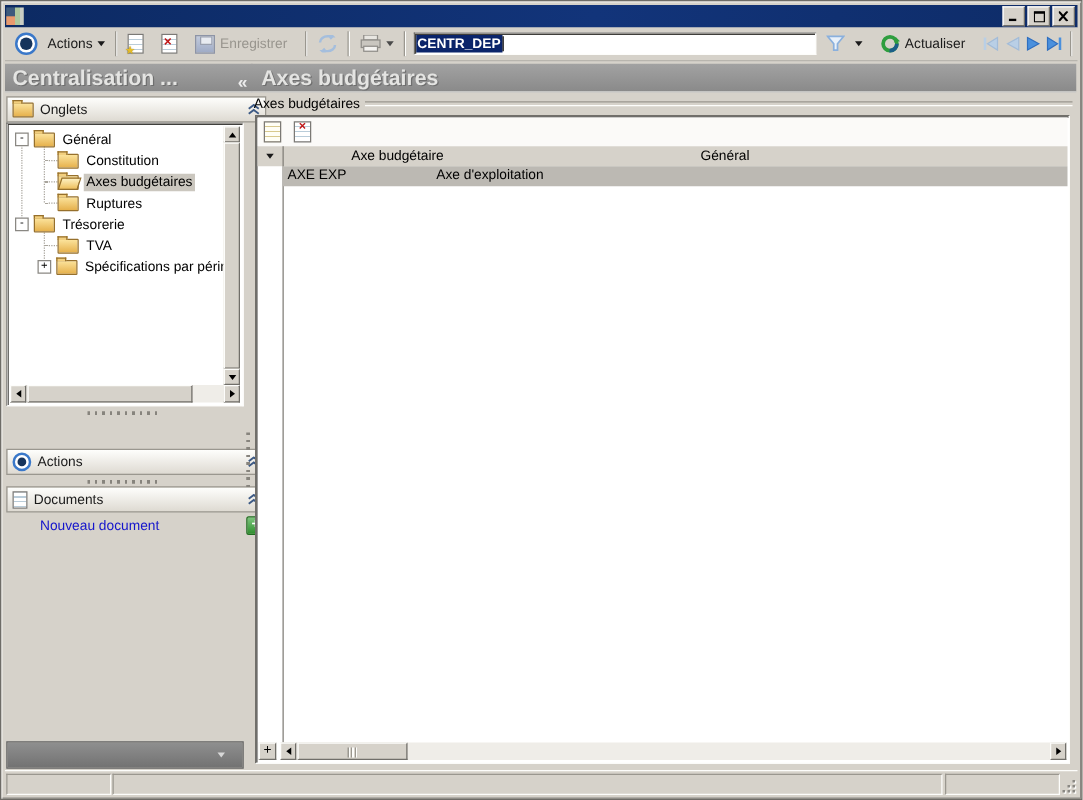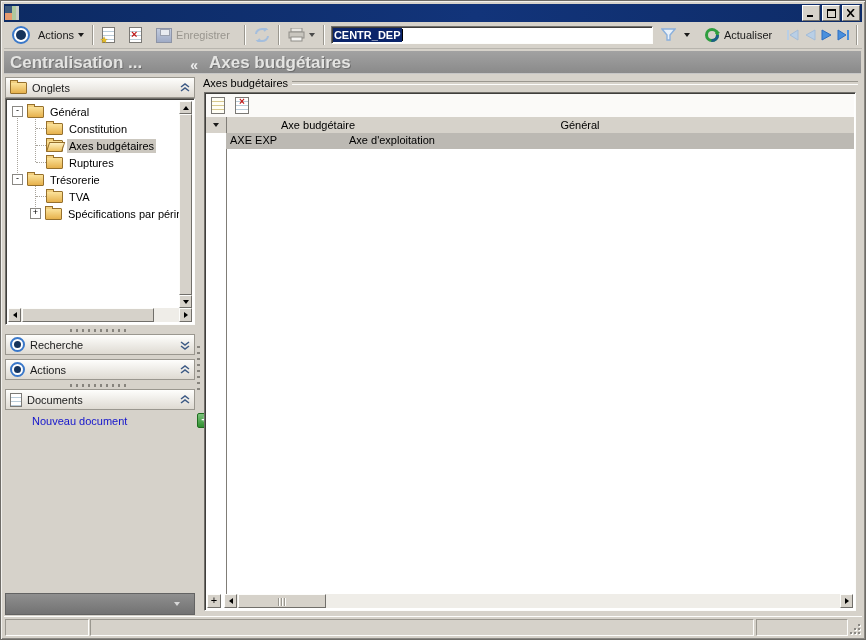--- a/index.html
+++ b/index.html
@@ -49,21 +49,21 @@
 
   
   .bigcap{position:absolute;height:22px;background:linear-gradient(180deg,#a2a2a2,#8a8a8a);
           border-bottom:1px solid #c6c6c6;display:flex;align-items:flex-end;
           font-size:17px;font-weight:bold;color:#e4e4e2;text-shadow:1px 1px 0 #6f6f6f;white-space:nowrap;overflow:hidden;}
 
   
   .sidebar{position:absolute;left:3px;top:47px;width:195px;height:570px;}
   .sb-cap{left:0;top:3px;width:192px;padding-left:6px;}
   .sb-cap .chev-left{margin-left:auto;padding-right:4px;font-size:14px;font-weight:bold;color:#ececec;text-shadow:none;}
-  .panelbar{position:absolute;left:1px;width:190px;height:21px;background:linear-gradient(#fefefc,#dedad2);
+  .panelbar{position:absolute;left:1px;width:208px;height:21px;background:linear-gradient(#fefefc,#dedad2);
             border:1px solid #9a978f;display:flex;align-items:center;gap:5px;padding:0 4px;font-size:11px;color:#1a1a1a;box-sizing:border-box;}
   .panelbar .chevs{margin-left:auto;}
   .folder{width:15px;height:10px;background:linear-gradient(#fbe29a,#e6b14c);border:1px solid #96702c;border-radius:1px;position:relative;flex:0 0 auto;}
   .folder::before{content:"";position:absolute;top:-3px;left:-1px;width:6px;height:2px;background:#f2cf7e;border:1px solid #96702c;border-bottom:none;}
   .folder.open::after{content:"";position:absolute;left:-1px;top:1px;width:14px;height:8px;background:linear-gradient(#fdf0c0,#eec05e);border:1px solid #96702c;transform:skewX(-18deg);transform-origin:bottom left;}
   .treebox{position:absolute;left:1px;top:50px;width:190px;height:227px;background:#fff;
            border:1px solid;border-color:#716f6a #fdfdfb #fdfdfb #716f6a;box-shadow:inset 1px 1px 0 #403f3c;
            box-sizing:border-box;overflow:hidden;}
   .tree{position:absolute;left:2px;top:2px;right:15px;bottom:16px;overflow:hidden;}
   .tnode{position:absolute;height:17px;display:flex;align-items:center;gap:4px;font-size:11px;color:#000;white-space:nowrap;}
@@ -317,29 +317,20 @@
             </span>
         <span class="thumb" style="left:14px;width:132px"></span>
         <span class="sbtn" style="right:0;top:0;height:14px">
               <span class="arr right"></span>
             </span>
       </div>
     </div>
 
     <div class="dots" style="top:281px"></div>
 
-    <div class="panelbar" style="top:286px">
-      <span class="target" style="width:11px;height:11px;border-width:2px"></span>
-      <span>Recherche</span>
-      <span class="chevs">
-        <svg class="chevsvg" width="10" height="10">
-              <path d="M1 2 L5 5 L9 2 M1 6 L5 9 L9 6" fill="none" stroke="#3d5a85" stroke-width="1.5"></path>
-            </svg>
-      </span>
-    </div>
 
     <div class="panelbar" style="top:311px">
       <span class="target" style="width:11px;height:11px;border-width:2px"></span>
       <span>Actions</span>
       <span class="chevs">
         <svg class="chevsvg" width="10" height="10">
               <path d="M1 4 L5 1 L9 4 M1 8 L5 5 L9 8" fill="none" stroke="#3d5a85" stroke-width="1.5"></path>
             </svg>
       </span>
     </div>

